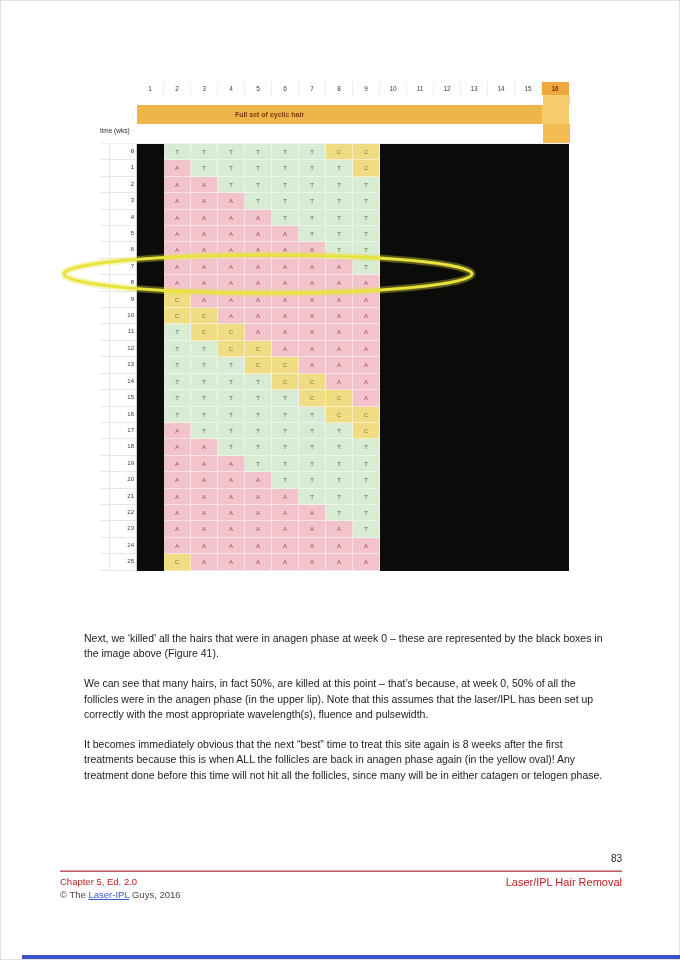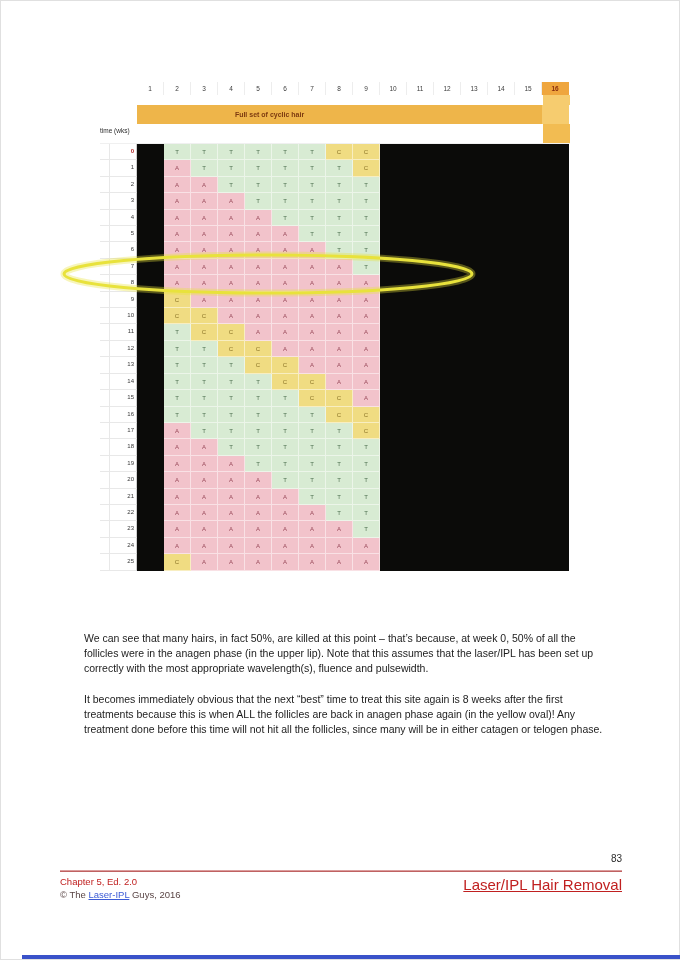--- a/index.html
+++ b/index.html
@@ -48,21 +48,21 @@
   
   .body-text{position:absolute;left:84px;top:631px;width:520px;}
   .body-text p{margin:0 0 15px 0;font-size:10.5px;line-height:1.45;color:#1c1c1c;}
   
   .page-number{position:absolute;right:58px;top:853px;font-size:10px;color:#2b2b2b;}
   .footer-rule{position:absolute;left:60px;top:870px;width:562px;height:2px;
       background:linear-gradient(#e8baba,#b24444);}
   .footer-left-1{position:absolute;left:60px;top:876px;font-size:9.5px;color:var(--footer_red);}
   .footer-left-2{position:absolute;left:60px;top:889px;font-size:9.5px;color:#5a4545;}
   .footer-left-2 .lnk{color:var(--footer_link_blue);text-decoration:underline;}
-  .footer-right{position:absolute;right:58px;top:876px;font-size:15px;color:var(--footer_red);text-decoration:underline;}
+  .footer-right{position:absolute;right:58px;top:876px;font-size:11px;color:var(--footer_red);}
   .bottom-bar{position:absolute;left:22px;right:0;bottom:1px;height:4px;background:var(--bottom_bar_blue);}
 </style>
 </head>
 <body>
 
 <div class="page">
 
 
   <div class="sheet">
     <div class="col-headers">
@@ -670,20 +670,21 @@
       </div>
   </div>
 
   <svg class="oval" viewBox="0 0 420 46">
     <ellipse class="glow" cx="210" cy="23" rx="204" ry="19" stroke-width="7"></ellipse>
     <ellipse cx="210" cy="23" rx="204" ry="19" stroke-width="3" stroke="#e8e23c"></ellipse>
   </svg>
 
 
   <div class="body-text">
+    <p>Next, we ‘killed’ all the hairs that were in anagen phase at week 0 – these are represented by the black boxes in the image above (Figure 41).</p>
     <p>We can see that many hairs, in fact 50%, are killed at this point – that’s because, at week 0, 50% of all the follicles were in the anagen phase (in the upper lip). Note that this assumes that the laser/IPL has been set up correctly with the most appropriate wavelength(s), fluence and pulsewidth.</p>
     <p>It becomes immediately obvious that the next “best” time to treat this site again is 8 weeks after the first treatments because this is when ALL the follicles are back in anagen phase again (in the yellow oval)! Any treatment done before this time will not hit all the follicles, since many will be in either catagen or telogen phase.</p>
   </div>
 
   <div class="page-number">83</div>
   <div class="footer-rule"></div>
   <div class="footer-left-1">Chapter 5, Ed. 2.0</div>
   <div class="footer-left-2">
     <span>© The </span><span class="lnk">Laser-IPL</span><span> Guys, 2016</span>
   </div>

